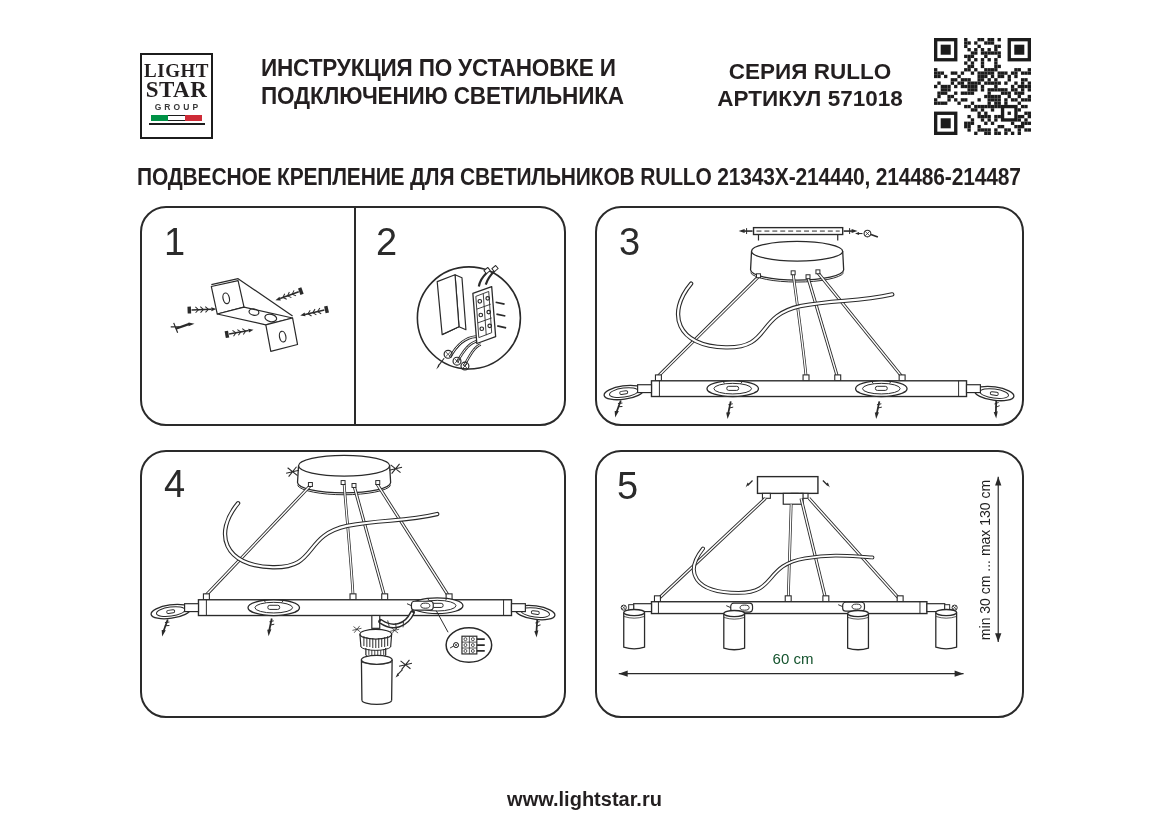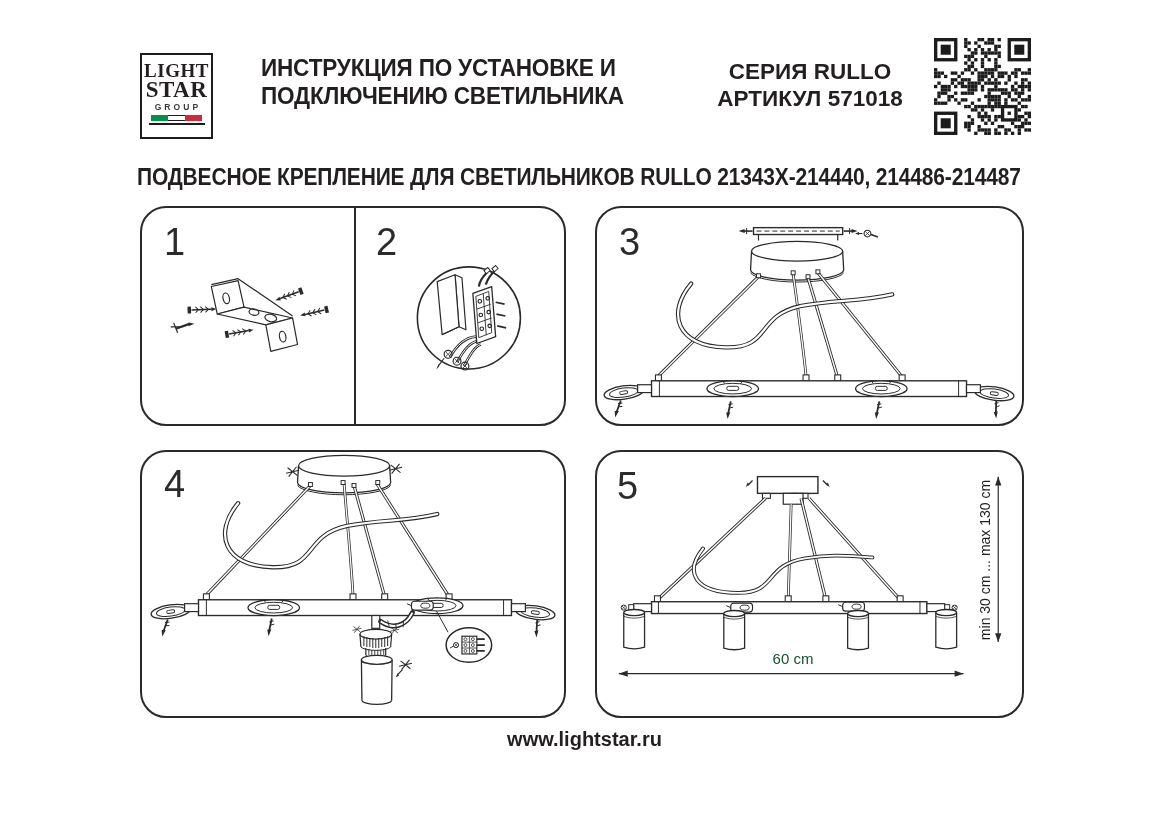--- a/index.html
+++ b/index.html
@@ -38,21 +38,21 @@
   .divider{left:212px;top:0;width:2px;height:216px;background:#2a2a2a;}
   .stepnum{font-size:38px;font-weight:400;color:#2b2b2b;line-height:40px;}
   .n1{left:22px;top:14px;} .n2{left:234px;top:14px;} .n3{left:22px;top:14px;}
   .n4{left:22px;top:12px;} .n5{left:20px;top:14px;}
   .diag{position:absolute;left:0;top:0;width:100%;height:100%;}
 
   .dim-w{left:146px;top:198px;width:100px;text-align:center;font-size:15px;color:#14532d;}
   .dim-h{left:268px;top:100px;width:240px;height:16px;text-align:center;font-size:14px;
          color:#1e1e1e;transform:rotate(-90deg);transform-origin:center;white-space:nowrap;}
 
-  .footer{left:0;top:728px;width:1169px;text-align:center;font-size:20px;font-weight:700;}
+  .footer{left:0;top:788px;width:1169px;text-align:center;font-size:20px;font-weight:700;}
 </style>
 </head>
 <body>
 
 <svg width="0" height="0" style="position:absolute" aria-hidden="true">
   <defs>
     <g id="screwDown" stroke="#2a2a2a" fill="none">
       <line x1="0" y1="0" x2="-2.6" y2="12.5" stroke-width="1.8"></line>
       <path d="M-2.4,3.4 l4.4,-1 M-1.9,6.8 l4.4,-1" stroke-width="1"></path>
       <polygon points="-4.6,11.4 -3.2,18 -0.4,11" fill="#2a2a2a" stroke="none"></polygon>

